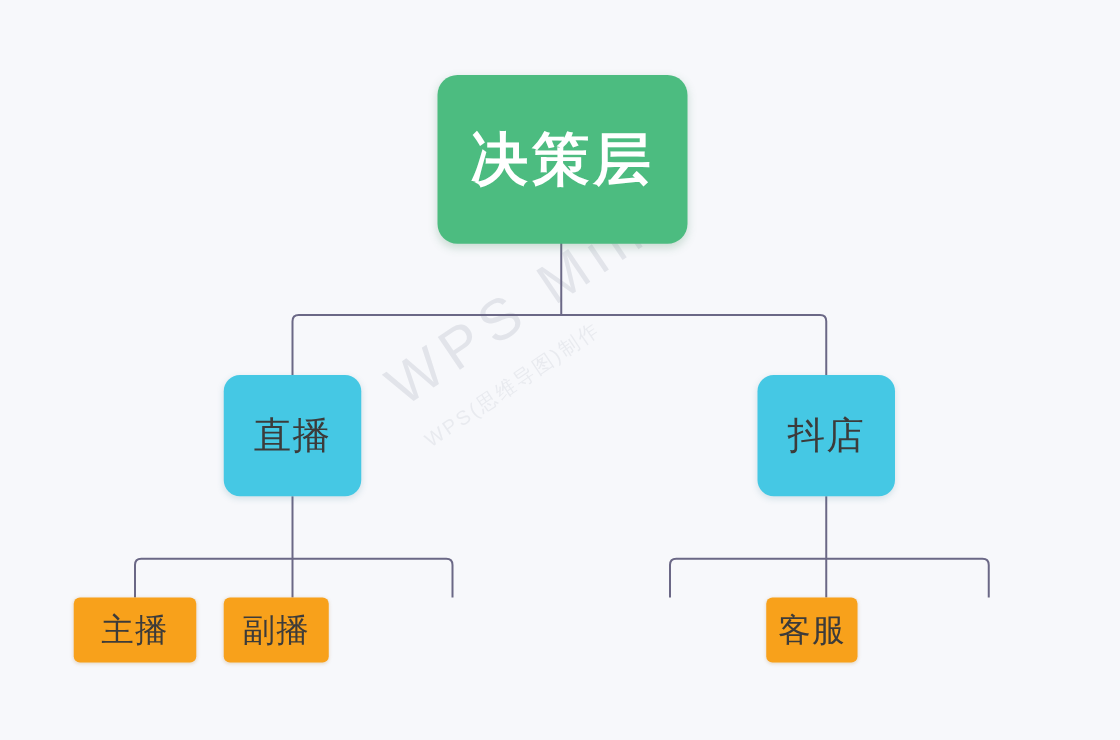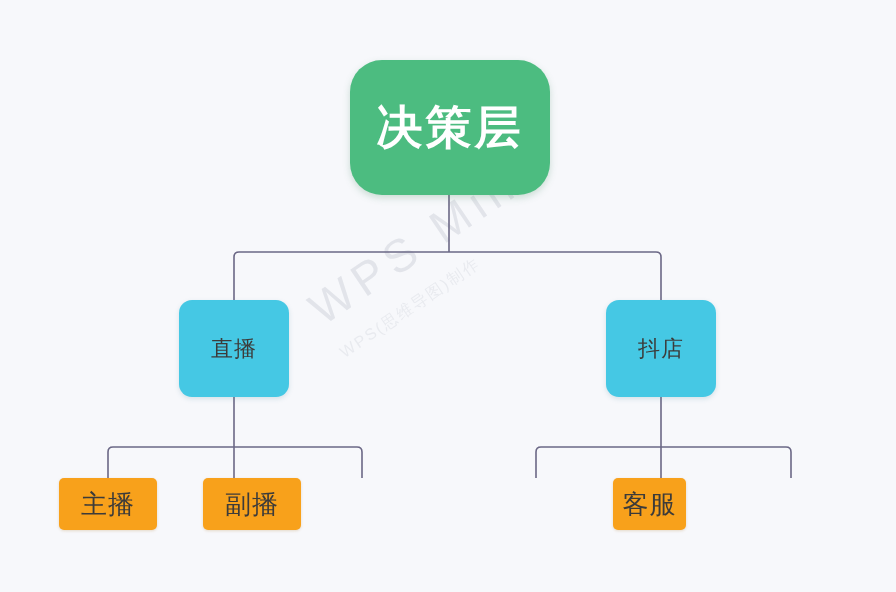--- a/index.html
+++ b/index.html
@@ -61,51 +61,51 @@
     justify-content: center;
     box-sizing: border-box;
     cursor: default;
     color: var(--node-text, #3c3b3a);
   }
   .node.root {
     left: 350px;
     top: 60px;
     width: 200px;
     height: 135px;
-    border-radius: 32px;
+    border-radius: 16px;
     background: var(--root-bg, #4cbc80);
     color: var(--root-text, #ffffff);
     font-size: 46px;
     font-weight: bold;
     letter-spacing: 3px;
     box-shadow: 0 3px 7px rgba(70, 140, 100, 0.25);
   }
   .node.branch {
     top: 300px;
     width: 110px;
     height: 97px;
     border-radius: 13px;
     background: var(--branch-bg, #45c8e4);
-    font-size: 22px;
+    font-size: 30px;
     letter-spacing: 1px;
     box-shadow: 0 2px 5px rgba(60, 130, 150, 0.18);
   }
   .branch.b1 { left: 179px; }
   .branch.b2 { left: 606px; }
   .node.leaf {
     top: 478px;
     height: 52px;
     border-radius: 5px;
     background: var(--leaf-bg, #f8a11b);
     font-size: 26px;
     letter-spacing: 1px;
     box-shadow: 0 1px 3px rgba(160, 100, 0, 0.2);
   }
   .leaf.l1 { left: 59px;  width: 98px; }
-  .leaf.l2 { left: 203px; width: 98px; }
+  .leaf.l2 { left: 179px; width: 84px; }
   .leaf.l3 { left: 313px; width: 99px; }
   .leaf.l4 { left: 487px; width: 97px; }
   .leaf.l5 { left: 613px; width: 73px; }
   .leaf.l6 { left: 742px; width: 98px; }
 </style>
 </head>
 <body>
 
 <div class="stage">
 

